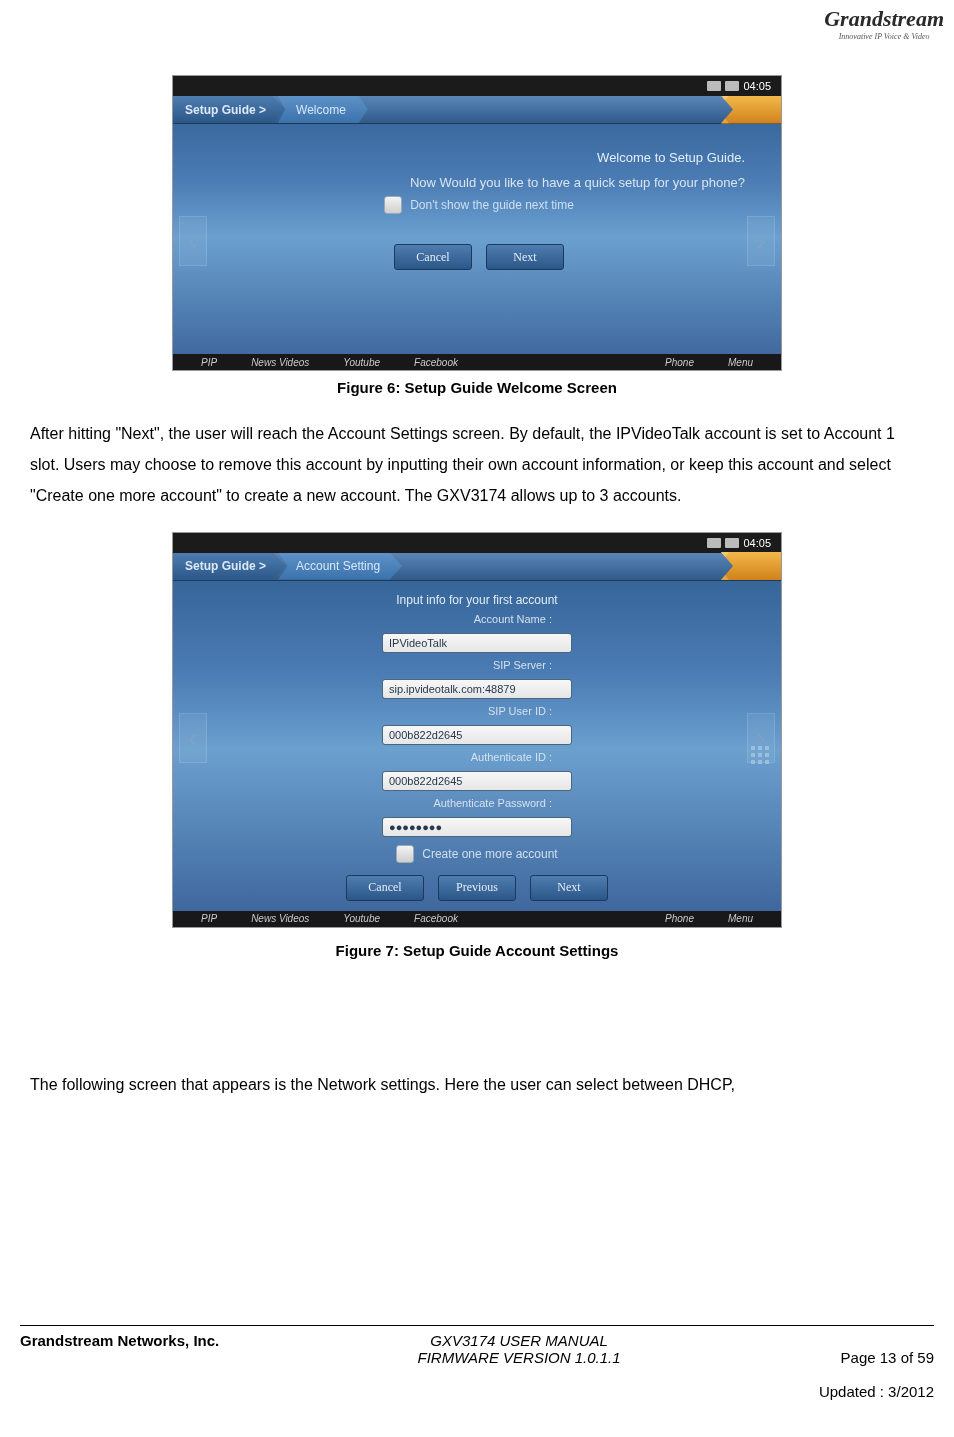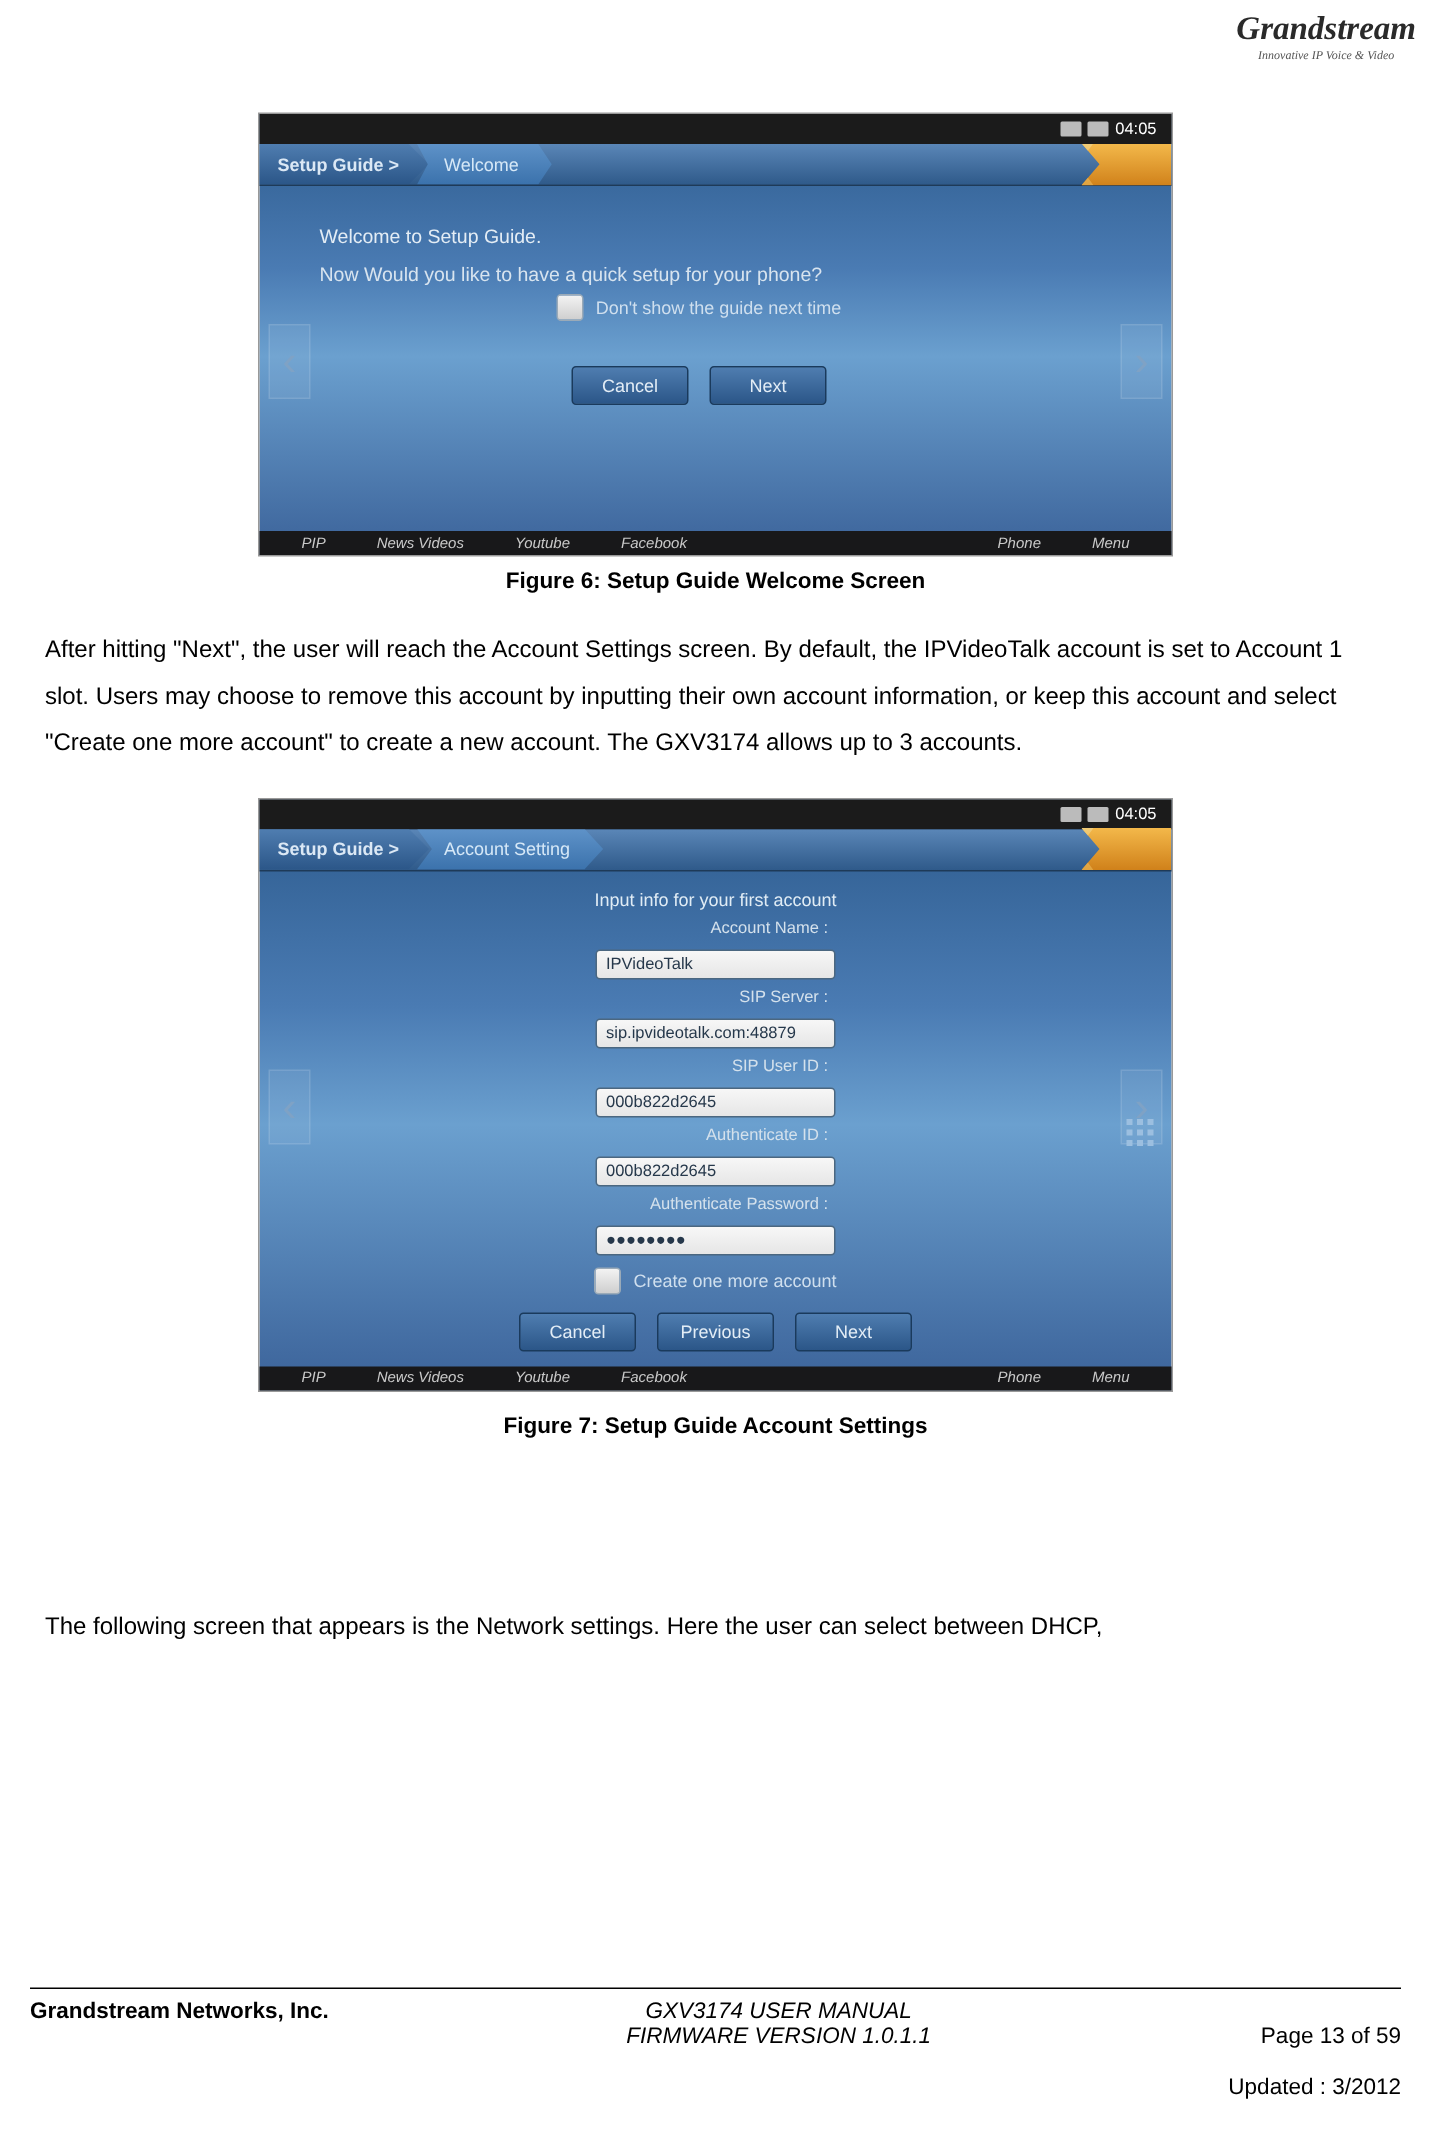--- a/index.html
+++ b/index.html
@@ -103,22 +103,22 @@
   .arrow-tail::before {
     content: "";
     position: absolute;
     left: -18px; top: 0;
     width: 26px; height: 28px;
     background: linear-gradient(#f1cc78, #e0a23e);
     clip-path: polygon(0 0, 100% 0, 60% 50%, 100% 100%, 0 100%, 40% 50%);
   }
   .panel-body {
     min-height: 230px;
-    text-align: left;
-    padding: 18px 62px 12px 40px;
+    text-align: right;
+    padding: 18px 36px 12px 40px;
     position: relative;
   }
   .side-arrow {
     position: absolute;
     top: 40%;
     width: 28px; height: 50px;
     background: rgba(255,255,255,0.06);
     border: 1px solid rgba(255,255,255,0.12);
     display: flex;
     align-items: center;
@@ -163,20 +163,21 @@
     min-width: 78px;
     height: 26px;
     display: flex;
     align-items: center;
     justify-content: center;
     background: linear-gradient(#4f7db0, #2b5688);
     border: 1px solid #1a3a5c;
     border-radius: 3px;
     color: #e3edf6;
     font-size: 12px;
+    font-family: Liberation Serif, serif;
   }
   .bottom-bar {
     background: #18181a;
     color: #c9c9c9;
     height: 16px;
     display: flex;
     align-items: center;
     font-size: 10px;
     padding: 0 28px;
     gap: 34px;
@@ -208,21 +209,21 @@
     align-items: center;
     justify-content: center;
     gap: 8px;
     margin: 6px 0;
     font-size: 11px;
     color: #d4e1ec;
     flex-direction: column;
   }
   .form-row .lbl { width: 150px; text-align: right; }
   .form-row .inp {
-    width: 160px;
+    width: 190px;
     height: 20px;
     background: linear-gradient(#f7f7f7, #e6e6e6);
     border: 1px solid #4b6780;
     border-radius: 3px;
     color: #26384b;
     font-size: 11px;
     padding: 0 6px;
     display: flex;
     align-items: center;
   }

